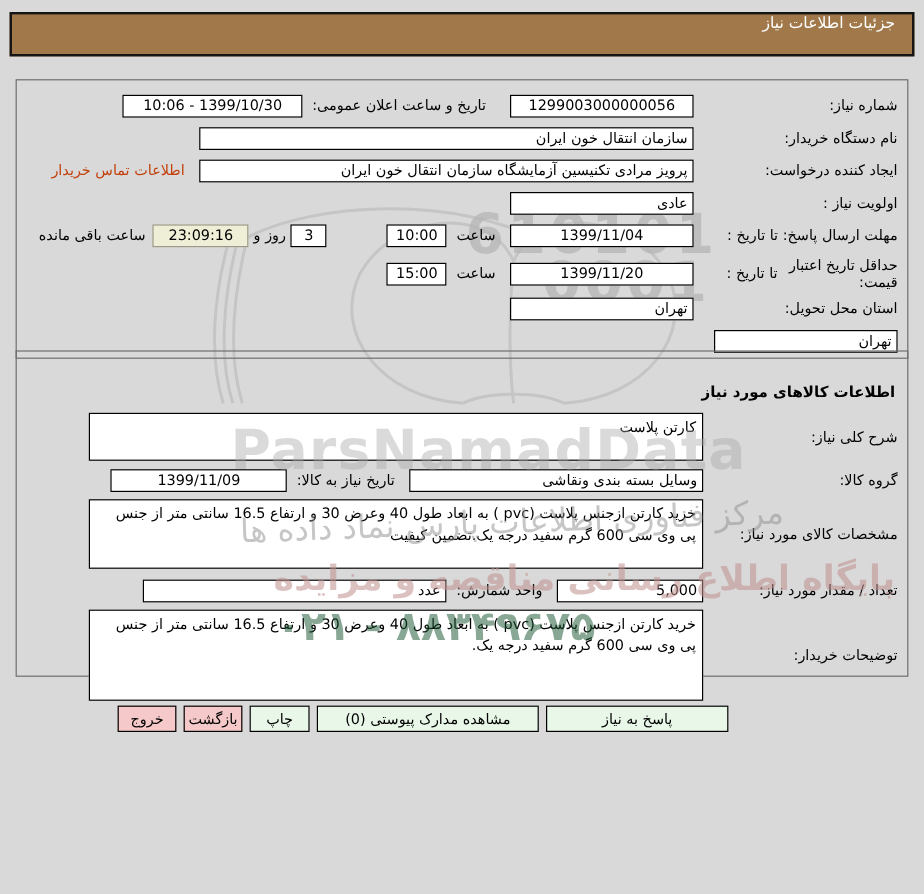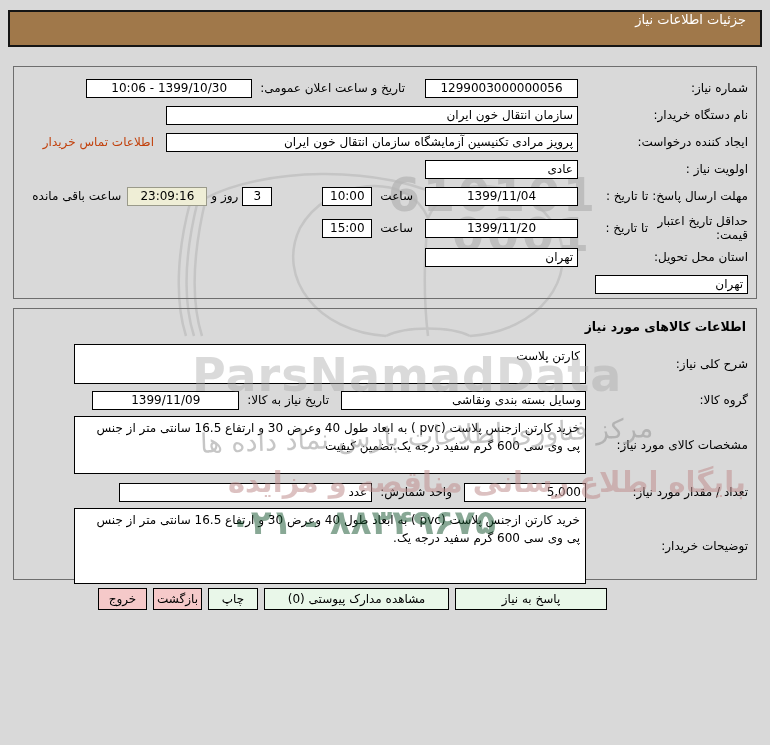--- a/index.html
+++ b/index.html
@@ -12,21 +12,21 @@
     position:absolute;right:8px;left:8px;top:10px;height:33px;
     background:#a0784a;border:2px solid #151515;z-index:2;
     display:flex;align-items:flex-start;padding-right:14px;
     color:#fff;font-size:13px;
   }
   .panel{
     position:absolute;right:13px;left:13px;border:1px solid #6e6e6e;
     z-index:2;box-sizing:border-box;background:transparent;
   }
   #panel-details{top:66px;height:233px;padding-top:11px}
-  #panel-goods{top:308px;height:272px;padding-top:8px}
+  #panel-goods{top:292px;height:272px;padding-top:24px}
   .row{display:flex;align-items:center;height:20px;margin:0 8px 7px 0}
   .lbl{width:170px;flex:none;font-size:12px}
   .lbl2{width:162px;flex:none;font-size:12px}
   .midlbl{font-size:12px;margin:0 12px 0 8px;white-space:nowrap}
   .box{
     background:#fff;border:1px solid #000;height:19px;box-sizing:border-box;
     font-size:12px;display:flex;align-items:center;padding:0 4px;
     white-space:nowrap;overflow:hidden;
   }
   .center{justify-content:center}
@@ -81,21 +81,21 @@
 
 <div class="titlebar">
   <span>جزئیات اطلاعات نیاز</span>
 </div>
 
 <div class="panel" id="panel-details">
   <div class="row">
     <div class="lbl">شماره نیاز:</div>
     <div class="box center" style="width:153px;margin-left:8px">1299003000000056</div>
     <div class="midlbl">تاریخ و ساعت اعلان عمومی:</div>
-    <div class="box center" style="width:166px">1399/10/30 - 10:06</div>
+    <div class="box center" style="width:150px">1399/10/30 - 10:06</div>
   </div>
   <div class="row">
     <div class="lbl">نام دستگاه خریدار:</div>
     <div class="box" style="width:412px">سازمان انتقال خون ایران</div>
   </div>
   <div class="row">
     <div class="lbl">ایجاد کننده درخواست:</div>
     <div class="box" style="width:412px">پرویز مرادی تکنیسین آزمایشگاه سازمان انتقال خون ایران</div>
     <div class="link">اطلاعات تماس خریدار</div>
   </div>

